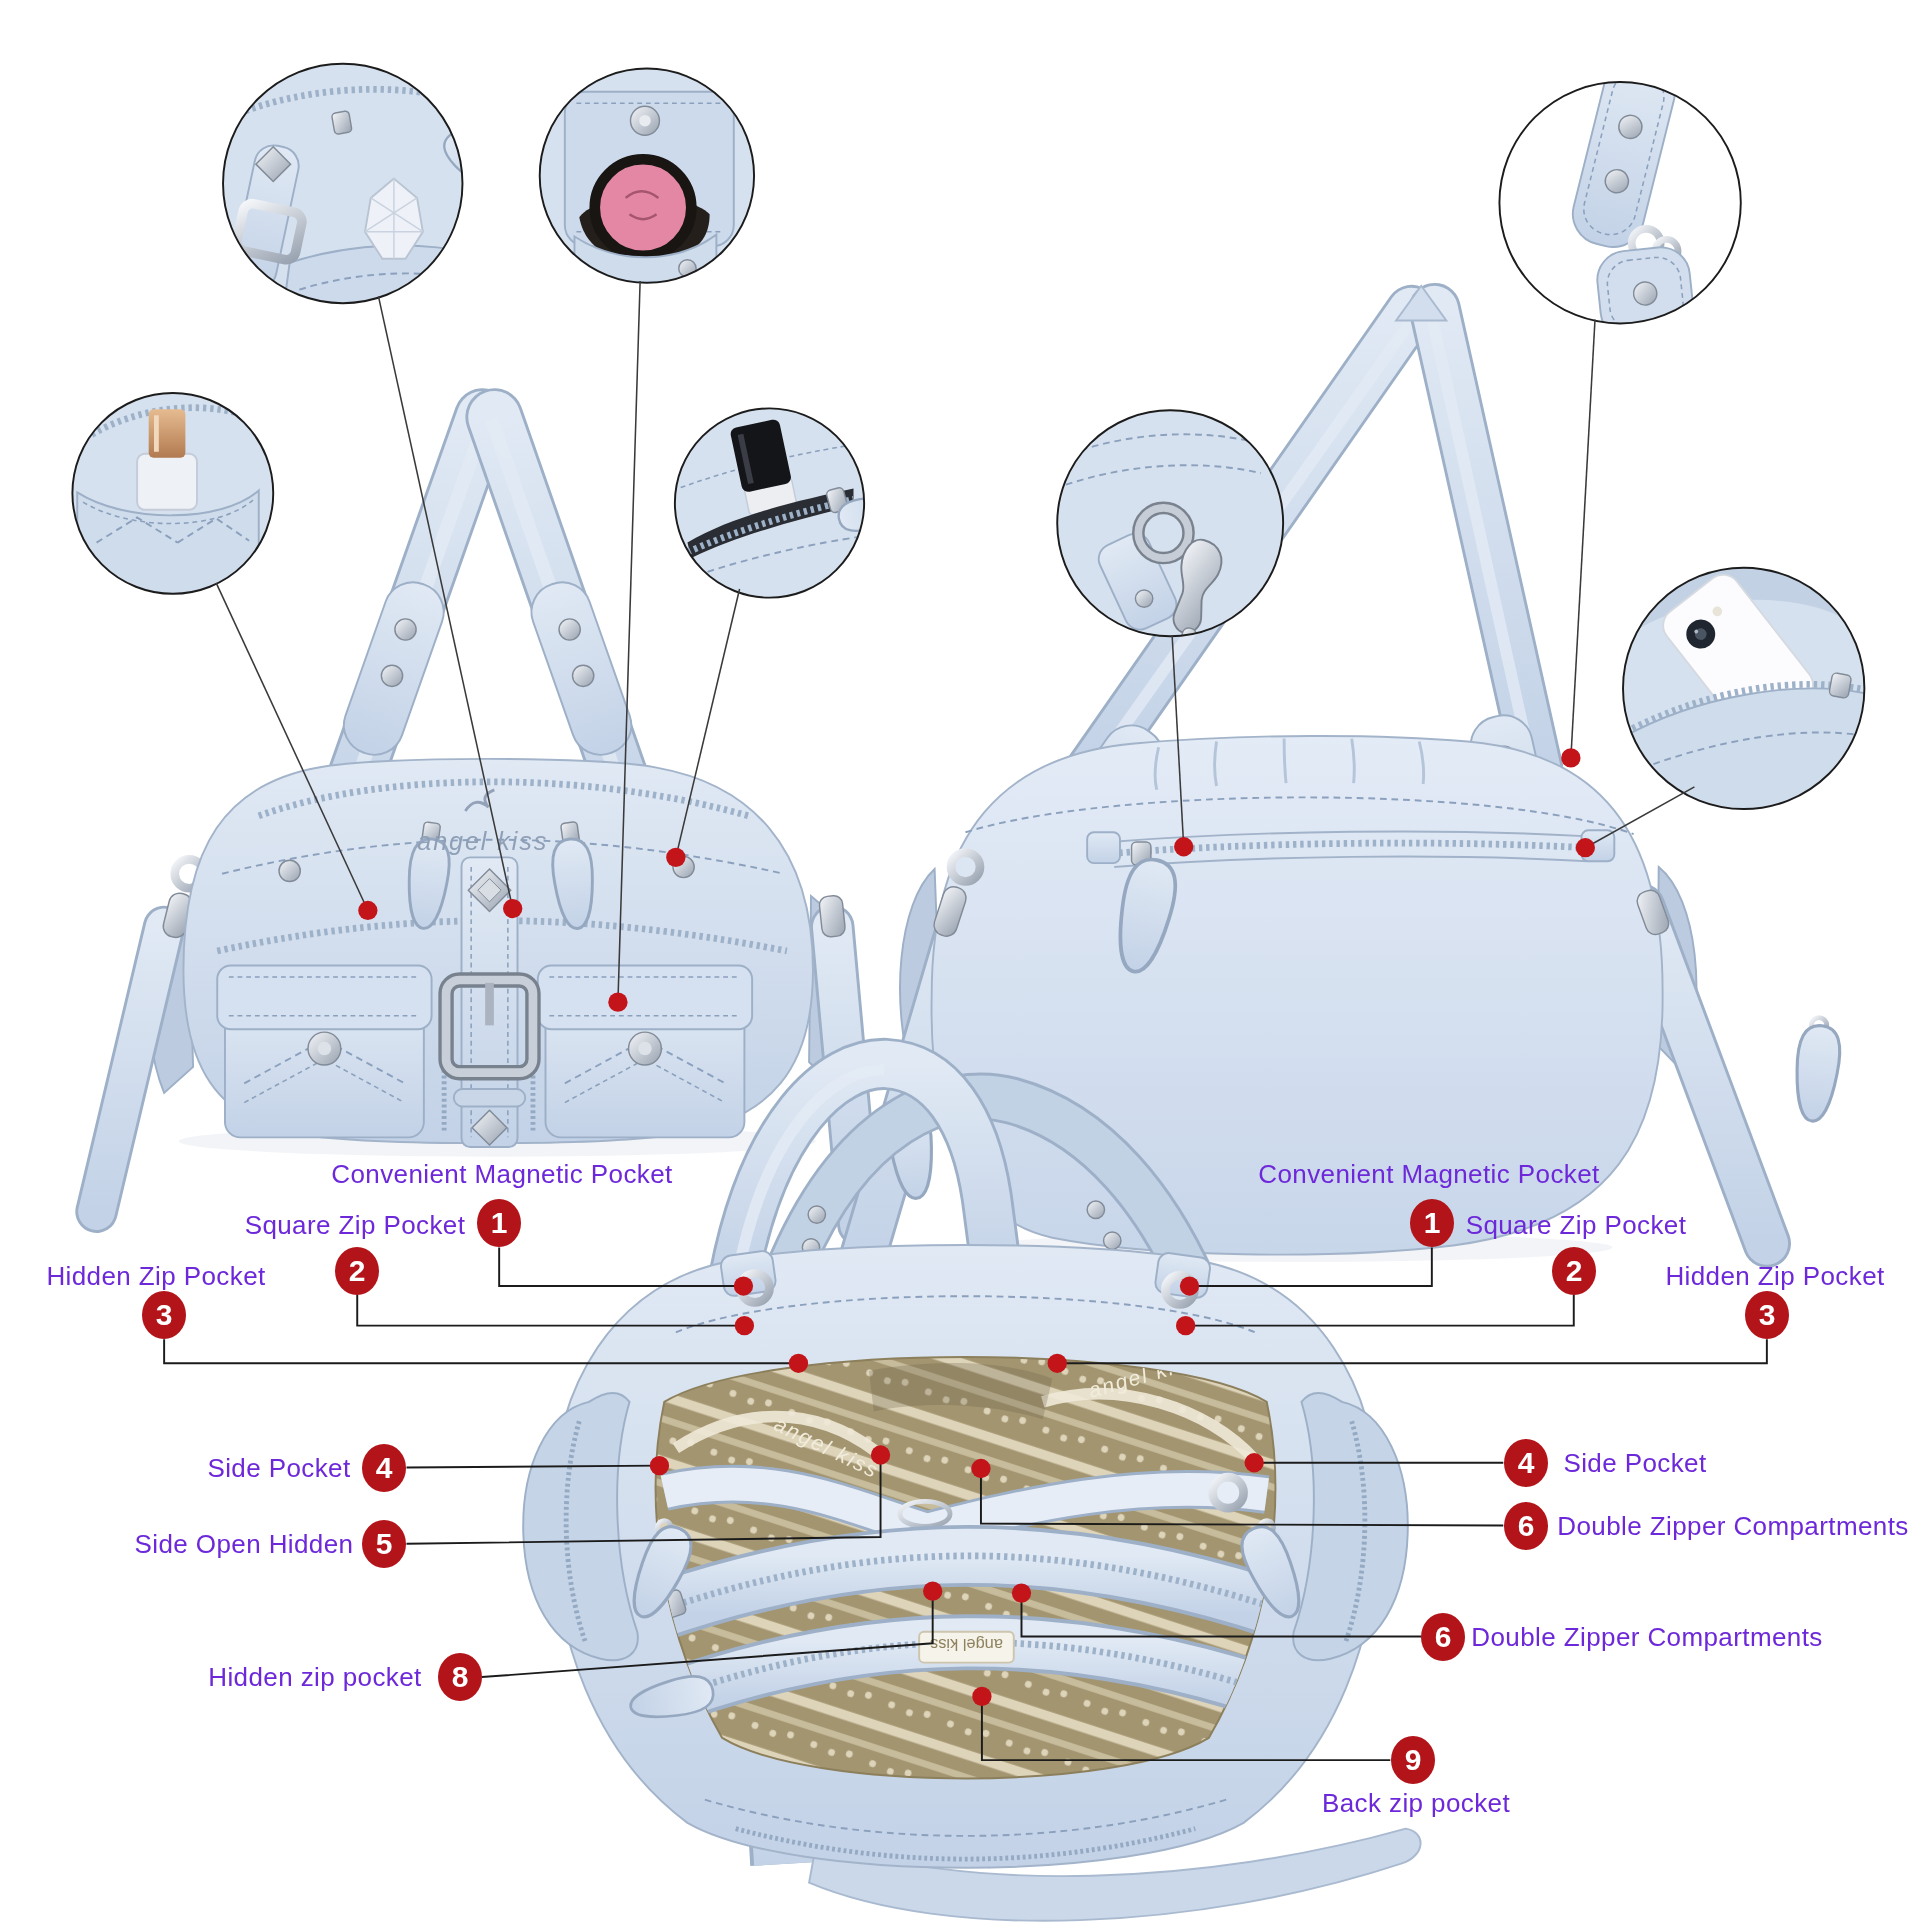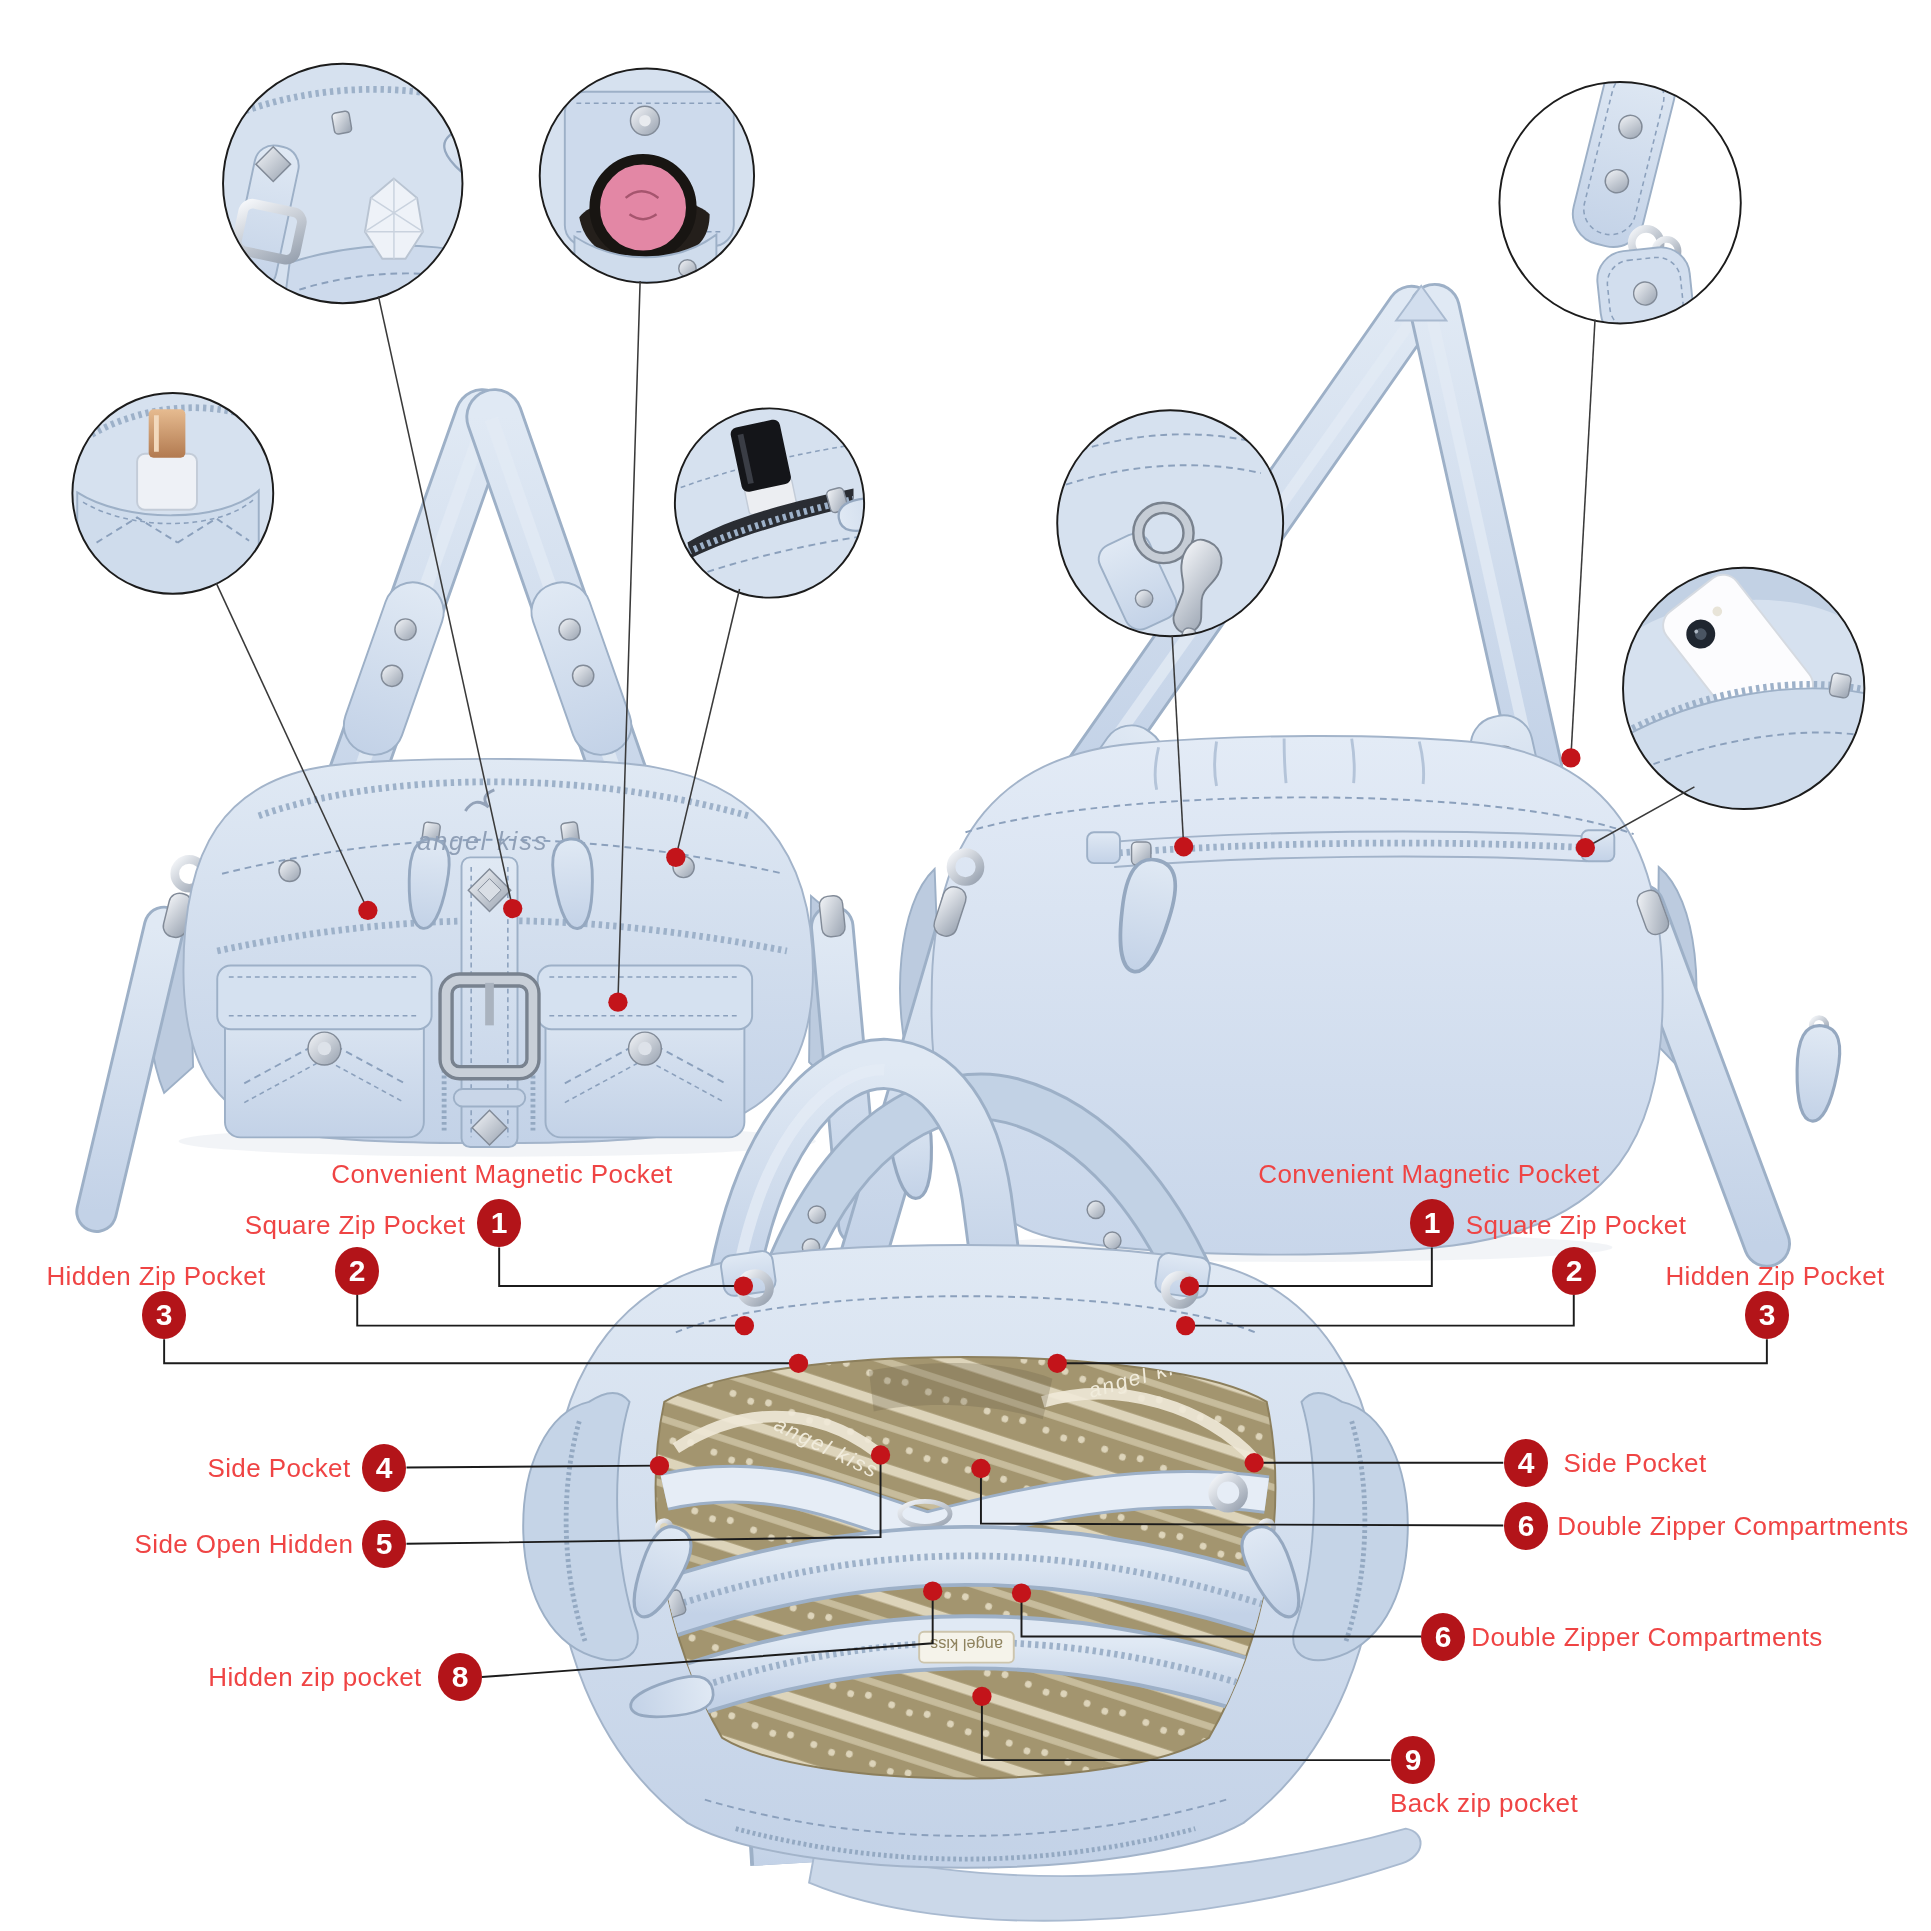--- a/index.html
+++ b/index.html
@@ -1,19 +1,19 @@
 <!DOCTYPE html>
 <html><head>
 <meta charset="utf-8">
 <style>
   html,body{margin:0;padding:0;background:#ffffff;}
   #stage{position:relative;width:1931px;height:1931px;background:#ffffff;overflow:hidden;
          font-family:"Liberation Sans", sans-serif;}
   #scene{position:absolute;left:0;top:0;}
-  .lbl{position:absolute;transform:translate(-50%,-50%);font-size:26px;color:#ef4444;
+  .lbl{position:absolute;transform:translate(-50%,-50%);font-size:26px;color:#6d28d9;
        white-space:nowrap;letter-spacing:0.4px;text-align:center;}
   .badge{position:absolute;width:44px;height:48px;border-radius:50%;background:#b31419;
          color:#fff;font-weight:bold;font-size:30px;display:flex;align-items:center;
          justify-content:center;transform:translate(-50%,-50%);}
   
   .st{fill:none;stroke:#8ba0bc;stroke-width:2;stroke-dasharray:7 5}
   .stl{fill:none;stroke:#8ba0bc;stroke-width:1.6;stroke-dasharray:5 4}
   .zt{fill:none;stroke:#9db1c9;stroke-width:7;stroke-dasharray:3.5 4}
   .zt2{fill:none;stroke:#94a9c2;stroke-width:5;stroke-dasharray:3 3}
   .ed{fill:none;stroke:#a2b3c9;stroke-width:2}
@@ -515,17 +515,17 @@
 
 <div class="lbl" style="left:1635px;top:1463px">Side Pocket</div>
 <div class="badge" style="left:1526px;top:1463px">4</div>
 
 <div class="lbl" style="left:1733px;top:1526px">Double Zipper Compartments</div>
 <div class="badge" style="left:1526px;top:1526px">6</div>
 
 <div class="lbl" style="left:1647px;top:1637px">Double Zipper Compartments</div>
 <div class="badge" style="left:1443px;top:1637px">6</div>
 
-<div class="lbl" style="left:1484px;top:1803px">Back zip pocket</div>
+<div class="lbl" style="left:1416px;top:1803px">Back zip pocket</div>
 <div class="badge" style="left:1413px;top:1760px">9</div>
 
 </div>
 
 
 </body></html>

